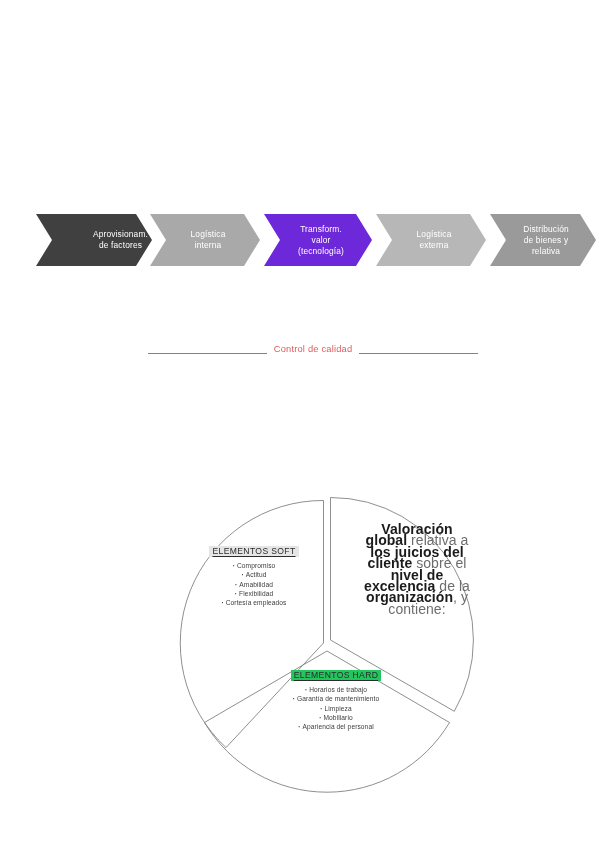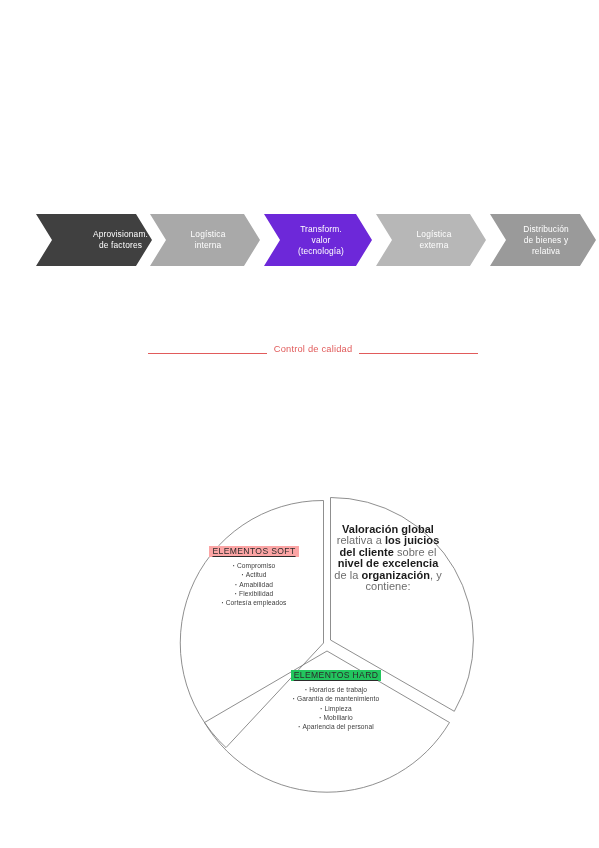--- a/index.html
+++ b/index.html
@@ -108,21 +108,21 @@
   .sec-head {
     display: inline-block;
     font-size: 8.6px;
     letter-spacing: 0.35px;
     text-decoration: underline;
     text-underline-offset: 1.5px;
     padding: 0 3px 0.5px 3px;
     white-space: nowrap;
     color: #2b2b2b;
   }
-  .sec-head.soft { background: #fca5a5; }
+  .sec-head.soft { background: #e5e5e5; }
   .sec-head.hard { background: #22c55e; }
 
   .bullets {
     margin: 3px 0 0 0;
     padding: 0;
     list-style: none;
   }
   .bullets li {
     font-size: 6.6px;
     line-height: 9.3px;
@@ -145,24 +145,25 @@
   .block-hard {
     left: 86px;
     top: 170px;
     width: 164px;
   }
   
   .block-valuation {
     left: 162px;
     top: 30px;
     width: 116px;
-    font-size: 11px;
+    font-size: 14px;
     line-height: 11.4px;
     color: #6d6d6d;
     letter-spacing: 0.05px;
+    padding-left: 29px;
   }
   .block-valuation b {
     color: #1b1b1b;
     font-weight: bold;
   }
 </style>
 </head>
 <body>
 
 <div class="page">

